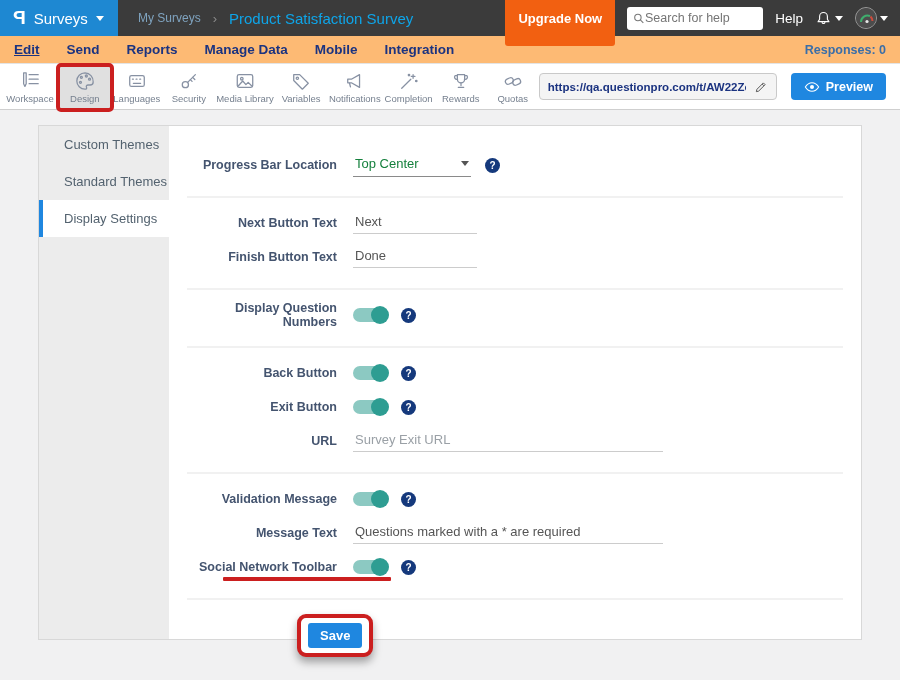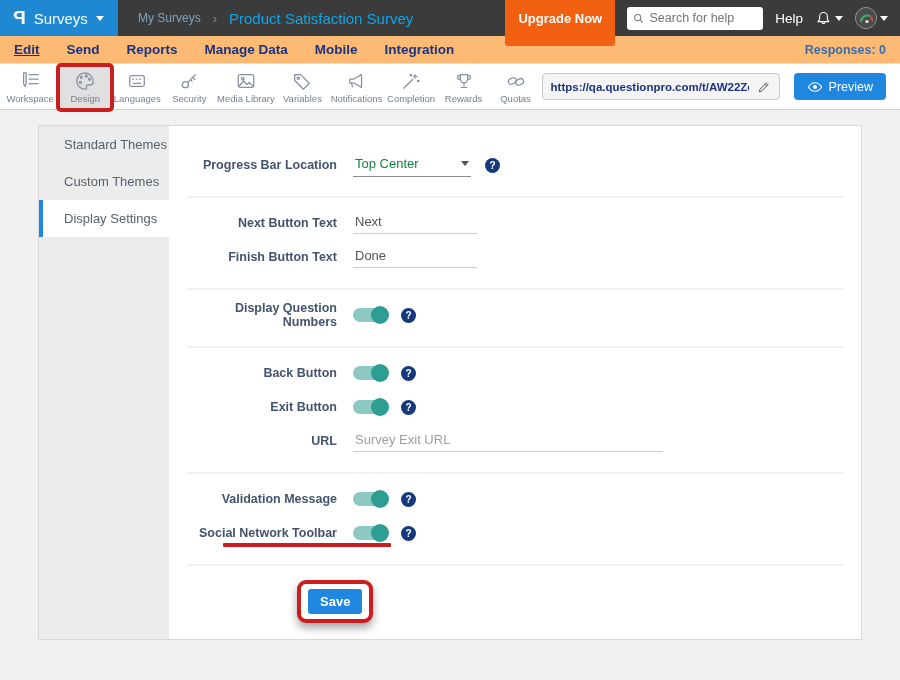--- a/index.html
+++ b/index.html
@@ -11,21 +11,21 @@
   .logo-block { width:118px; height:36px; background:#1e88d2; display:flex; align-items:center; gap:8px; padding:0 10px 0 13px; cursor:pointer; }
   .logo-p { color:#fff; font-size:19px; font-weight:bold; transform:scaleX(-1); display:inline-block; }
   .logo-txt { color:#fff; font-size:15px; }
   .caret { width:0; height:0; border-left:4px solid transparent; border-right:4px solid transparent; border-top:5px solid #fff; display:inline-block; }
   .crumbs { display:flex; align-items:center; gap:12px; margin-left:20px; flex:1; }
   .crumb-parent { color:#7fa3bf; font-size:12px; cursor:pointer; }
   .crumb-sep { color:#8a8a8a; font-size:13px; }
   .crumb-title { color:#0ea5e9; font-size:15px; }
   .hdr-right { display:flex; align-items:center; gap:12px; padding-right:12px; }
   .upgrade-btn { background:#f26011; color:#fff; border:none; font-weight:bold; font-size:13px; padding:20px 13px; border-radius:3px; cursor:pointer; font-family:inherit; }
-  .searchbox { background:#fff; border-radius:3px; width:136px; height:23px; display:flex; align-items:center; padding:0 6px; gap:5px; }
+  .searchbox { background:#fff; border-radius:3px; width:136px; height:23px; display:flex; align-items:center; padding:0 6px; }
   .searchbox input { border:none; outline:none; width:100%; font-size:12.5px; color:#444; font-family:inherit; }
   .help-lnk { color:#fff; font-size:13.5px; cursor:pointer; }
   .icon-wrap { display:flex; align-items:center; gap:3px; cursor:pointer; }
   .avatar { width:22px; height:22px; border-radius:50%; background:#4a4a4a; border:1.5px solid #9a9a9a; position:relative; overflow:hidden; }
   .avatar svg { position:absolute; inset:0; }
 
   
   .menubar { height:28px; background:#fdba74; display:flex; align-items:center; padding:0 14px; border-bottom:1px solid #e4e4e4; }
   .menu-item { color:#1b3380; font-size:13.5px; font-weight:bold; margin-right:27px; cursor:pointer; }
   .menu-item.active { text-decoration:underline; }
@@ -35,21 +35,21 @@
   .toolbar { height:46px; background:#fff; border-bottom:1px solid #cfcfcf; display:flex; align-items:center; padding:0 4px; }
   .tool-item { display:flex; flex-direction:column; align-items:center; justify-content:center; min-width:52px; height:42px; padding:2px 6px 1px; cursor:pointer; position:relative; }
   .tool-item .tlabel { font-size:9.5px; color:#76808f; margin-top:2px; white-space:nowrap; }
   .tool-item svg { stroke:#8791a3; fill:none; stroke-width:1.4; stroke-linecap:round; stroke-linejoin:round; }
   .tool-item.active { background:#e0e0e0; }
   .tool-sep { width:1px; height:38px; background:#ddd; margin:0 1px; }
   .design-anno { position:absolute; left:-3px; top:-3px; right:-3px; bottom:-4px; border:4px solid #cb1f1f; border-radius:5px; pointer-events:none; }
   .toolbar-right { margin-left:auto; display:flex; align-items:center; gap:14px; padding-right:10px; }
   .urlbox { background:#f4f4f4; border:1px solid #c9c9c9; border-radius:4px; height:27px; display:flex; align-items:center; padding:0 8px; gap:8px; width:238px; cursor:text; }
   .urlbox .urltxt { color:#1b3380; font-size:11.5px; font-weight:bold; white-space:nowrap; overflow:hidden; flex:1; }
-  .preview-btn { background:#1f87e0; border:none; color:#fff; font-weight:normal; font-size:12.5px; height:27px; padding:11px 13px; border-radius:4px; display:flex; align-items:center; gap:6px; cursor:pointer; font-family:inherit; }
+  .preview-btn { background:#1f87e0; border:none; color:#fff; font-weight:bold; font-size:12.5px; height:27px; padding:11px 13px; border-radius:4px; display:flex; align-items:center; gap:6px; cursor:pointer; font-family:inherit; }
 
   
   .card { margin:15px 38px 0; width:824px; height:515px; background:#fff; border:1px solid #d8d8d8; display:flex; }
   .sidebar { width:130px; background:#ececec; }
   .side-item { height:37px; display:flex; align-items:center; padding-left:25px; font-size:13px; color:#53626f; cursor:pointer; }
   .side-item.active { background:#fff; border-left:4px solid #1f87e0; padding-left:21px; }
 
   .content { flex:1; padding:14px 0 0; }
   .section { border-bottom:2px solid #f1f1f1; margin:0 18px; padding:8px 0 14px; }
   .section.last { border-bottom:2px solid #f1f1f1; }
@@ -226,22 +226,22 @@
           <path d="M2 8s4-6.5 10-6.5S22 8 22 8s-4 6.5-10 6.5S2 8 2 8z" fill="none" stroke="#fff" stroke-width="1.6"></path>
           <circle cx="12" cy="8" r="3" fill="#fff"></circle>
         </svg>
       <span>Preview</span>
     </button>
   </div>
 </div>
 
 <div class="card">
   <div class="sidebar">
+    <div class="side-item">Custom Themes</div>
     <div class="side-item">Standard Themes</div>
-    <div class="side-item">Custom Themes</div>
     <div class="side-item active">Display Settings</div>
   </div>
 
   <div class="content">
 
     <div class="section">
       <div class="row">
         <span class="flabel">Progress Bar Location</span>
         <div class="dropdown">
           <span>Top Center</span>
@@ -295,20 +295,24 @@
 
     <div class="section last">
       <div class="row">
         <span class="flabel">Validation Message</span>
         <div class="toggle">
             <div class="knob"></div>
           </div>
         <span class="help-bub">?</span>
       </div>
       <div class="row">
+        <span class="flabel">Message Text</span>
+        <input class="u-input w-lg" type="text" value="Questions marked with a * are required" style="">
+      </div>
+      <div class="row">
         <span class="flabel">Social Network Toolbar</span>
         <div class="toggle">
             <div class="knob"></div>
           </div>
         <span class="help-bub">?</span>
         <div class="red-underline"></div>
       </div>
     </div>
 
     <div class="save-area">

